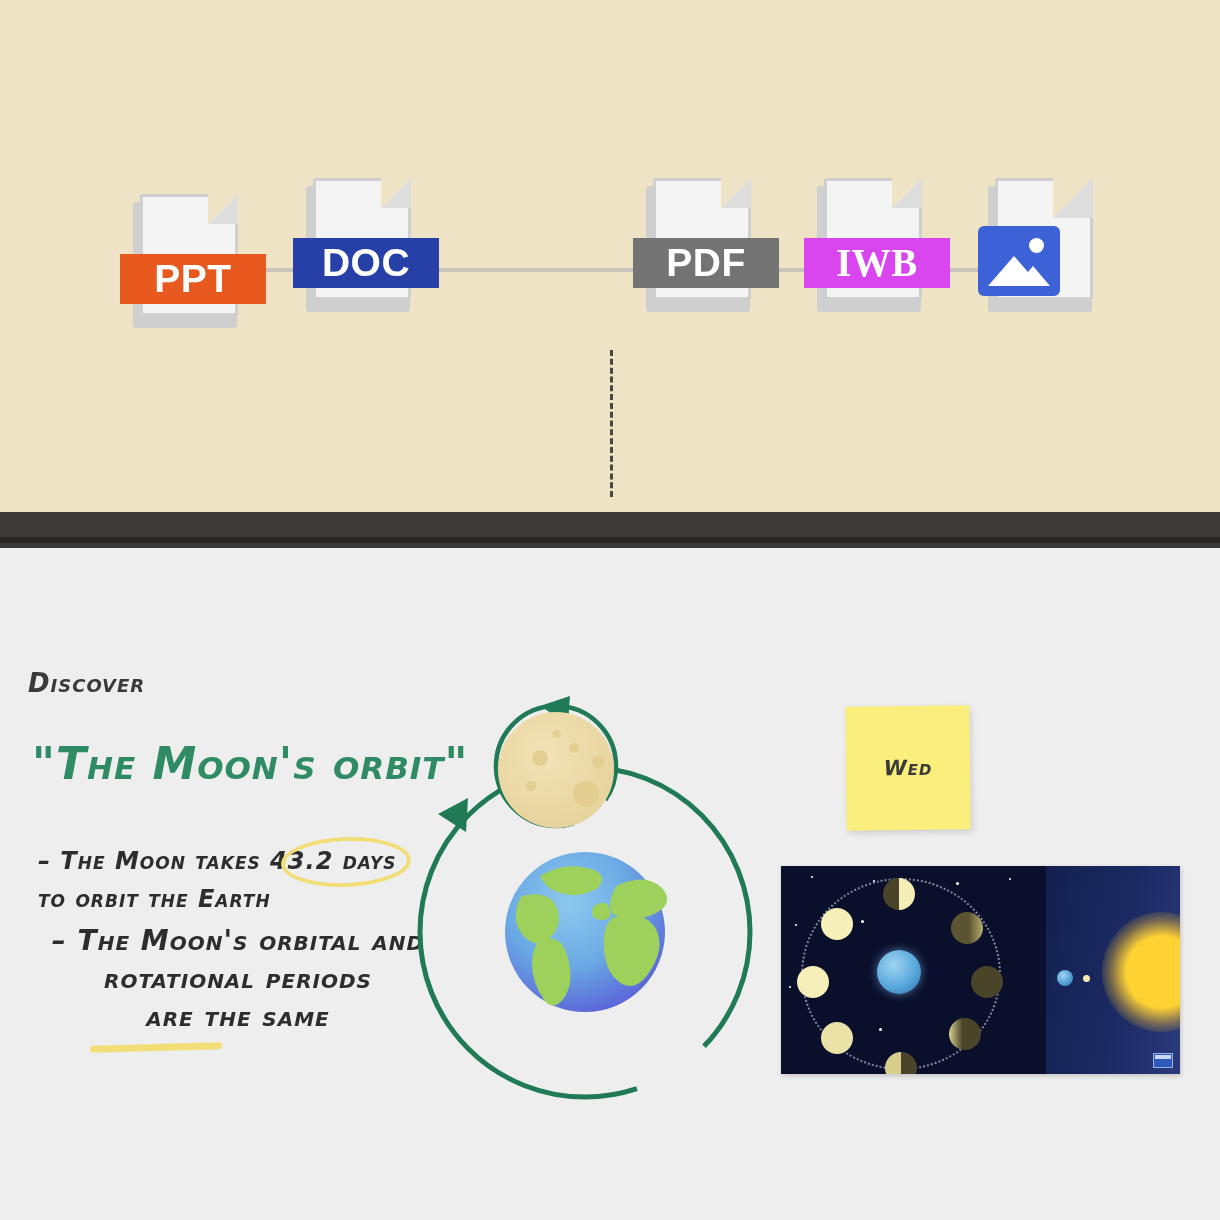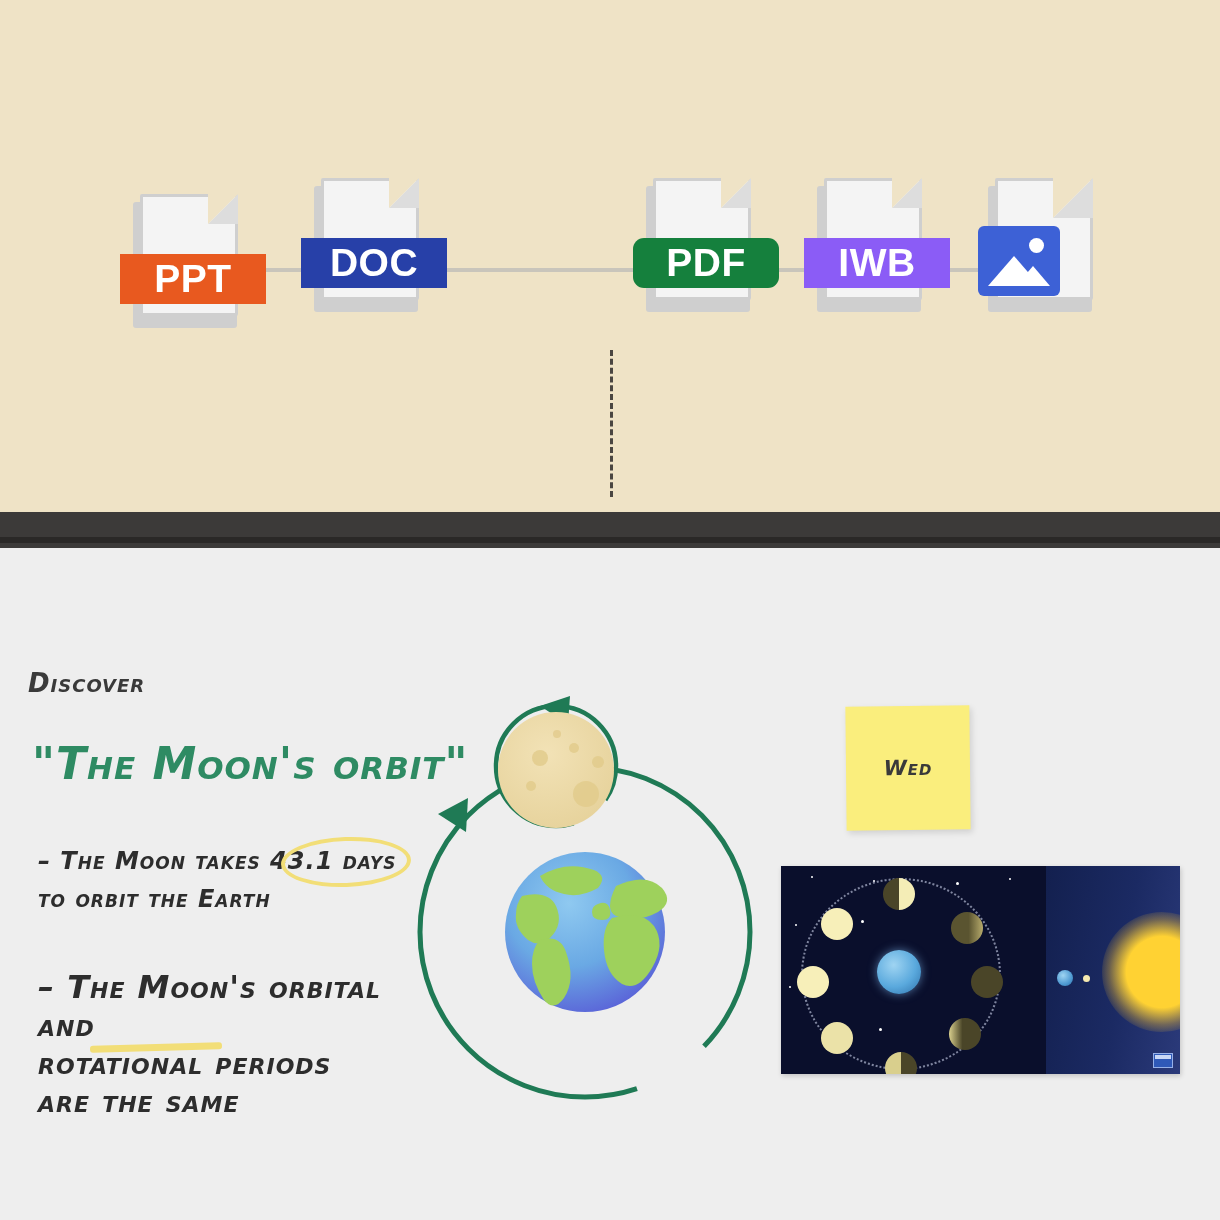--- a/index.html
+++ b/index.html
@@ -117,22 +117,22 @@
   }
   .headline{
     position:absolute;left:32px;top:738px;
     font-size:44px;color:#2e8b63;
   }
   .bullet1{
     position:absolute;left:38px;top:842px;width:400px;
     font-size:24px;color:#2d2d2d;line-height:38px;
   }
   .bullet2{
-    position:absolute;left:38px;top:968px;width:400px;
-    font-size:32px;color:#2d2d2d;line-height:38px;
+    position:absolute;left:38px;top:922px;width:400px;
+    font-size:28px;color:#2d2d2d;line-height:38px;text-align:center;
   }
   .ellipse-hl{
     position:absolute;left:281px;top:837px;width:122px;height:42px;
     border:4px solid #f2de77;border-radius:50%;
     transform:rotate(-2deg);
   }
   .underline-hl{
     position:absolute;left:90px;top:1044px;width:132px;height:7px;
     background:#f2de77;transform:rotate(-1.5deg);border-radius:3px;
   }
@@ -210,46 +210,46 @@
 
       <div class="fileicon" style="left:123px;margin-top:16px;">
         <div class="sheet"></div>
         <div class="page-front">
           <div class="fold"></div>
           <div class="fold-edge"></div>
         </div>
         <div class="label" style="background:#e8591f;width:118px;">PPT</div>
       </div>
 
-      <div class="fileicon" style="left:304px;">
+      <div class="fileicon" style="left:296px;">
         <div class="sheet"></div>
         <div class="page-front">
           <div class="fold"></div>
           <div class="fold-edge"></div>
         </div>
         <div class="label" style="background:#2740a8;width:118px;">DOC</div>
       </div>
 
 
       <div class="fileicon" style="left:636px;">
         <div class="sheet"></div>
         <div class="page-front">
           <div class="fold"></div>
           <div class="fold-edge"></div>
         </div>
-        <div class="label" style="background:#15803d;width:118px;border-radius:11px;">PDF</div>
+        <div class="label" style="background:#737373;width:118px;">PDF</div>
       </div>
 
       <div class="fileicon" style="left:807px;">
         <div class="sheet"></div>
         <div class="page-front">
           <div class="fold"></div>
           <div class="fold-edge"></div>
         </div>
-        <div class="label" style="background:#8b5cf6;width:118px;">IWB</div>
+        <div class="label" style="background:#d946ef;width:118px;font-family:Liberation Serif, serif;">IWB</div>
       </div>
 
       <div class="fileicon img" style="left:978px;">
         <div class="sheet"></div>
         <div class="page-front">
           <div class="fold"></div>
           <div class="fold-edge"></div>
         </div>
         <div class="imgbox">
           <div class="sun-dot"></div>
@@ -266,21 +266,21 @@
   <div class="device-bar"></div>
   <div class="device-bar-lower"></div>
   <div class="device-bar-foot"></div>
 
   <div class="whiteboard"></div>
 
   <div class="kicker hand">Discover</div>
   <div class="headline hand">"The Moon's orbit"</div>
 
   <div class="bullet1 hand">
-    <div>– The Moon takes 43.1 days</div>
+    <div>– The Moon takes 43.2 days</div>
     <div>to orbit the Earth</div>
   </div>
 
   <div class="bullet2 hand">
     <div>– The Moon's orbital and</div>
     <div>rotational periods</div>
     <div>are the same</div>
   </div>
 
   <div class="ellipse-hl"></div>

